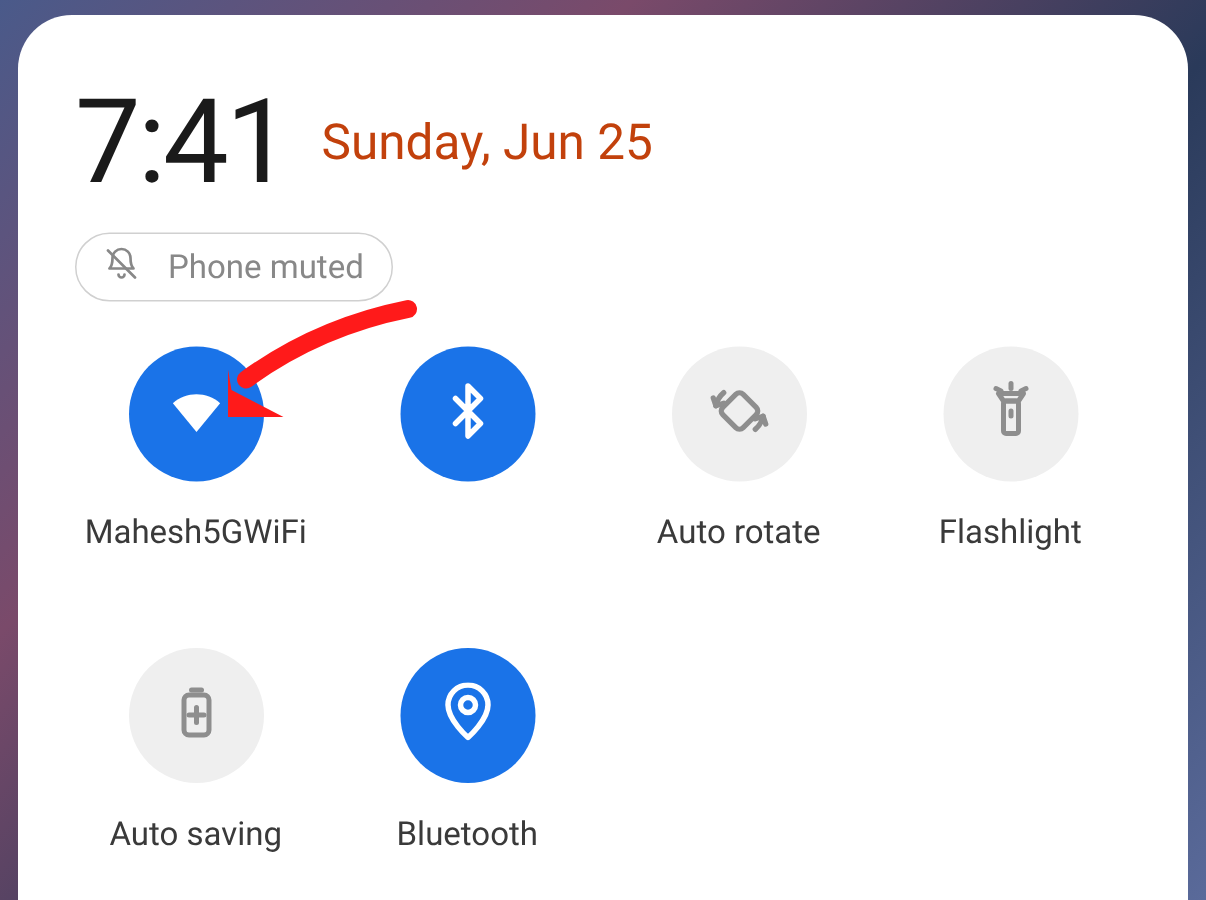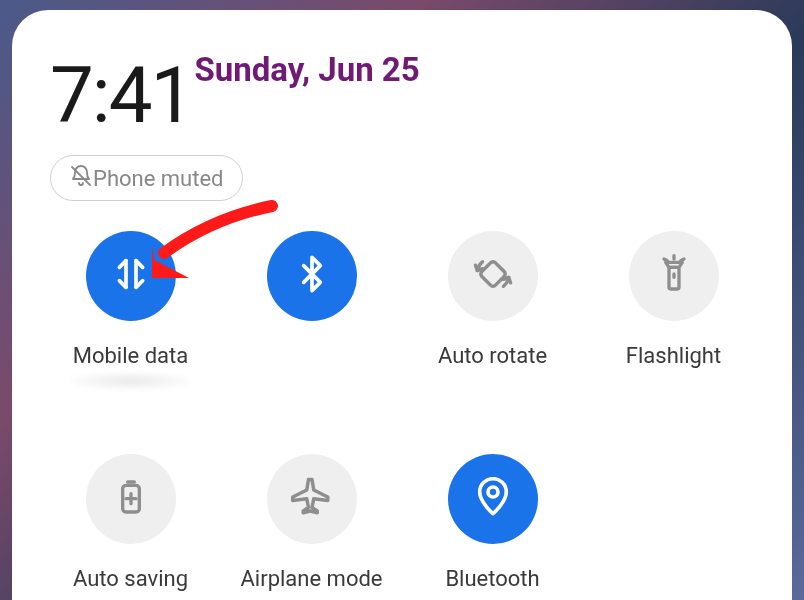--- a/index.html
+++ b/index.html
@@ -17,39 +17,39 @@
     .panel {
       background: #ffffff;
       border-radius: 36px 36px 0 0;
       margin: 10px 12px 0 12px;
       height: calc(100% - 10px);
       padding: 40px 28px 0 28px;
       position: relative;
     }
     .header {
       display: flex;
-      align-items: flex-start;
-      gap: 2px;
+      align-items: center;
+      gap: 22px;
       margin-left: 10px;
     }
     .time {
       font-size: 78px;
       font-weight: 400;
       color: #1a1a1a;
       letter-spacing: -2px;
     }
     .date {
       font-size: 33px;
-      font-weight: 700;
-      color: #701a75;
+      font-weight: 400;
+      color: #c2410c;
     }
     .mute-pill {
       display: inline-flex;
       align-items: center;
-      gap: 0;
+      gap: 19px;
       border: 1.5px solid #d0d0d0;
       border-radius: 26px;
       padding: 8px 18px;
       margin-top: 14px;
       margin-left: 10px;
     }
     .mute-text {
       font-size: 22px;
       color: #888888;
     }
@@ -118,38 +118,31 @@
         <path d="M18 8a6 6 0 0 0-12 0c0 5-2 7-2 7h16s-2-2-2-7"></path>
         <path d="M10 19a2 2 0 0 0 4 0"></path>
         <line x1="3" y1="3" x2="21" y2="21"></line>
       </svg>
     </span>
     <span class="mute-text">Phone muted</span>
   </div>
 
   <div class="tiles">
 
-
     <div class="tile">
       <div class="circle on">
         <span>
-          <svg width="40" height="40" viewBox="0 0 24 24" fill="none" stroke="#ffffff" stroke-width="2.2" stroke-linecap="round" stroke-linejoin="round">
-            <line x1="9" y1="4" x2="9" y2="20"></line>
-            <polyline points="5,16 9,20 13,16" fill="none" stroke="none"></polyline>
-            <polyline points="5,16 9,20" fill="none"></polyline>
-            <polyline points="5,8 9,4"></polyline>
-            <line x1="15" y1="4" x2="15" y2="20"></line>
-            <polyline points="19,8 15,4"></polyline>
-            <polyline points="19,16 15,20"></polyline>
-          </svg>
-        </span>
-      </div>
-      <span class="tile-label">Mobile data</span>
-      <div class="sub-blur"></div>
-    </div>
+          <svg width="42" height="42" viewBox="0 0 24 24" fill="#ffffff">
+            <path d="M12 20 L3 9 C8 4.5 16 4.5 21 9 Z"></path>
+          </svg>
+        </span>
+      </div>
+      <span class="tile-label">Mahesh5GWiFi</span>
+    </div>
+
 
     <div class="tile">
       <div class="circle on">
         <span>
           <svg width="40" height="40" viewBox="0 0 24 24" fill="none" stroke="#ffffff" stroke-width="2.2" stroke-linecap="round" stroke-linejoin="round">
             <path d="M7 7l10 10-5 5V2l5 5L7 17"></path>
           </svg>
         </span>
       </div>
     </div>
@@ -193,30 +186,20 @@
             <rect x="7" y="5" width="10" height="16" rx="2"></rect>
             <line x1="10" y1="3" x2="14" y2="3"></line>
             <line x1="12" y1="10" x2="12" y2="16"></line>
             <line x1="9" y1="13" x2="15" y2="13"></line>
           </svg>
         </span>
       </div>
       <span class="tile-label">Auto saving</span>
     </div>
 
-    <div class="tile">
-      <div class="circle off">
-        <span>
-          <svg width="42" height="42" viewBox="0 0 24 24" fill="none" stroke="#8e8e8e" stroke-width="2" stroke-linecap="round" stroke-linejoin="round">
-            <path d="M12 2l1 6 8 4v2l-8-1-1 5 3 2v1l-4-1-4 1v-1l3-2-1-5-8 1v-2l8-4 1-6z" stroke-linejoin="round"></path>
-          </svg>
-        </span>
-      </div>
-      <span class="tile-label">Airplane mode</span>
-    </div>
 
     <div class="tile">
       <div class="circle on">
         <span>
           <svg width="40" height="40" viewBox="0 0 24 24" fill="none" stroke="#ffffff" stroke-width="2.2" stroke-linecap="round" stroke-linejoin="round">
             <path d="M12 22s8-7 8-13a8 8 0 1 0-16 0c0 6 8 13 8 13z"></path>
             <circle cx="12" cy="9" r="3"></circle>
           </svg>
         </span>
       </div>

